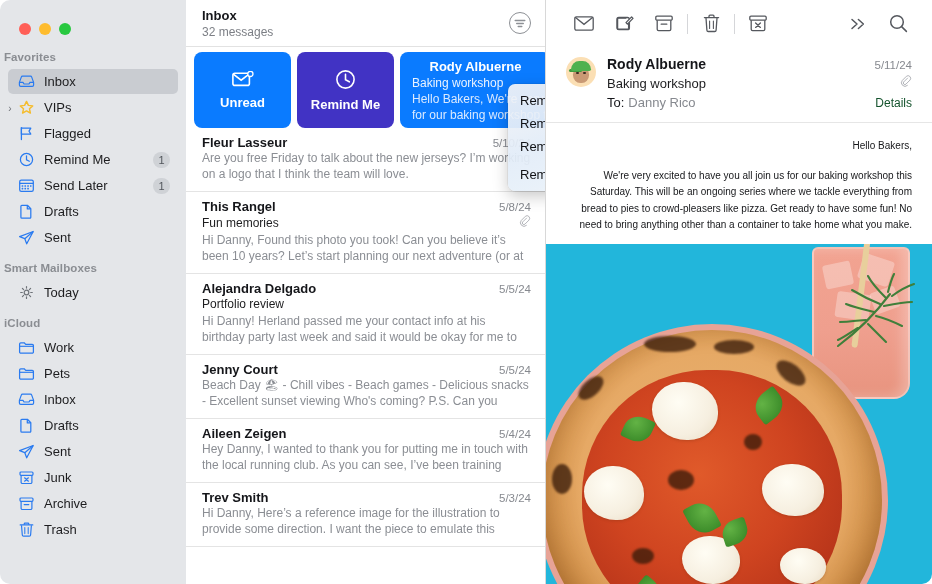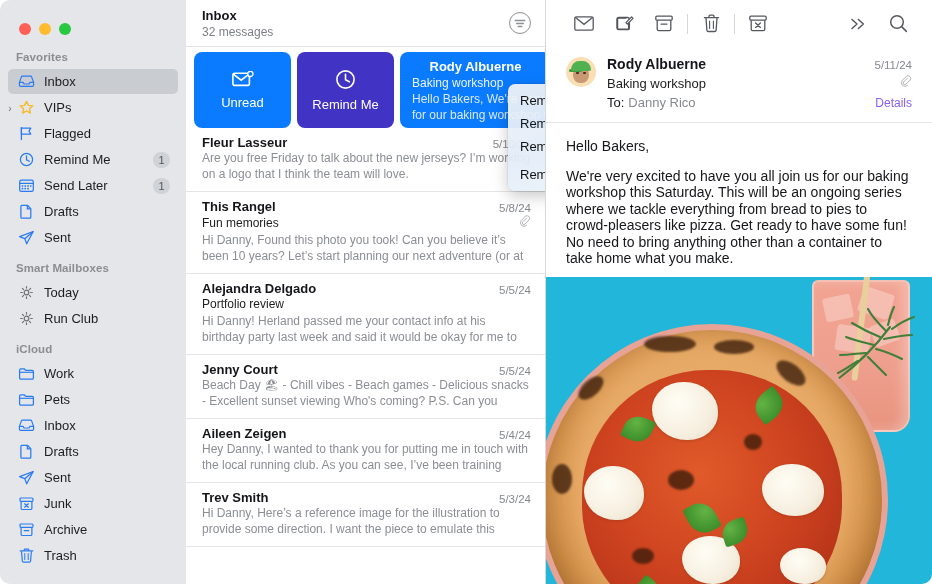--- a/index.html
+++ b/index.html
@@ -26,21 +26,21 @@
     display: flex; gap: 8px; align-items: center;
     padding: 17px 0 0 19px; height: 40px;
   }
   .light { width: 12px; height: 12px; border-radius: 50%; }
   .light.red { background: #ff5f57; }
   .light.yellow { background: #febc2e; }
   .light.green { background: #28c840; }
 
   .sb-section {
     font-size: 11.5px; color: #8a8d92; font-weight: 600;
-    padding: 11px 0 5px 16px; letter-spacing: 0.1px;
+    padding: 11px 0 5px 4px; letter-spacing: 0.1px;
   }
   .sb-item {
     display: flex; align-items: center;
     height: 25px; margin: 1px 8px; padding-left: 9px;
     border-radius: 5px; position: relative;
     font-size: 13px; color: #1d1d1f;
   }
   .sb-item.selected { background: #c9ccd1; }
   .sb-icon {
     width: 19px; height: 16px; flex: 0 0 19px;
@@ -91,39 +91,39 @@
     display: flex; gap: 6px; align-items: stretch;
     overflow: hidden;
   }
   .swipe-btn {
     width: 97px; border-radius: 8px;
     display: flex; flex-direction: column;
     align-items: center; justify-content: center;
     gap: 7px; color: #fff; font-size: 13px;
     flex: 0 0 97px;
   }
-  .swipe-btn .sw-label { font-weight: 400; }
+  .swipe-btn .sw-label { font-weight: 700; }
   .sel-row {
     flex: 1; border-radius: 8px; background: #0a7bff;
     color: #ffffff; padding: 6px 12px 0 12px;
     overflow: hidden; position: relative;
     margin-right: -14px;
   }
   .sel-name { font-size: 13px; font-weight: 700; text-align: center; line-height: 17px; }
   .sel-sub { font-size: 12px; line-height: 16px; color: #eaf3ff; }
   .sel-prev { font-size: 12px; line-height: 16px; color: #dbeaff; white-space: nowrap; }
 
   
   .msg-row {
     padding: 7px 14px 9px 16px;
     border-bottom: 1px solid #e4e4e4;
     position: relative;
   }
   .msg-row:last-child { border-bottom: 1px solid #e4e4e4; }
-  .msg-top { display: flex; justify-content: space-between; align-items: flex-end; }
+  .msg-top { display: flex; justify-content: space-between; align-items: center; }
   .msg-name { font-size: 13px; font-weight: 700; color: #15161a; }
   .msg-date { font-size: 11.5px; color: #86898f; white-space: nowrap; padding-left: 8px; }
   .msg-subrow { display: flex; justify-content: space-between; align-items: center; }
   .msg-subject { font-size: 12px; color: #1d1d1f; line-height: 17px; }
   .clip { color: #a9acb1; }
   .msg-preview {
     font-size: 12px; color: #8b8e94; line-height: 15.5px;
     margin-top: 1px; max-height: 31px; overflow: hidden;
   }
 
@@ -193,25 +193,25 @@
   }
   .av-eye.l { left: 10px; } .av-eye.r { left: 17px; }
   .hdr-main { flex: 1; min-width: 0; }
   .hdr-line { display: flex; justify-content: space-between; align-items: baseline; }
   .hdr-name { font-size: 14px; font-weight: 700; color: #15161a; line-height: 19px; }
   .hdr-date { font-size: 11.5px; color: #86898f; }
   .hdr-subject { font-size: 13px; color: #1d1d1f; line-height: 19px; }
   .hdr-to { font-size: 13px; color: #1d1d1f; line-height: 19px; }
   .hdr-to .to-lbl { font-weight: 400; color: #15161a; }
   .hdr-to .to-val { color: #86898f; padding-left: 4px; margin-top: 22px; }
-  .details-link { font-size: 12px; color: #8b5cf6; }
+  .details-link { font-size: 12px; color: #14532d; }
 
   #msg-body {
     padding: 15px 20px 10px 20px;
-    font-size: 14px; color: #16171a; line-height: 16.5px;
+    font-size: 10px; color: #16171a; line-height: 16.5px; text-align: right;
   }
   .body-p { margin-bottom: 13px; }
   .body-p:last-child { margin-bottom: 0; }
 
   
   #photo {
     flex: 1; position: relative;
     background: #22b6db; overflow: hidden; min-height: 0;
   }
   .drink-glass {
@@ -360,29 +360,20 @@
         </div>
         <div class="sb-section">Smart Mailboxes</div>
         <div class="sb-item">
           <span class="sb-icon">
             <svg width="17" height="15" viewBox="0 0 17 15">
               <circle cx="8.5" cy="7.5" r="2.3" fill="none" stroke="#6e7278" stroke-width="1.2"></circle>
               <path d="M8.5 1.5 v1.6 M8.5 11.9 v1.6 M2.7 7.5 h1.6 M12.7 7.5 h1.6 M4.4 3.4 l1.2 1.2 M11.4 10.4 l1.2 1.2 M12.6 3.4 l-1.2 1.2 M5.6 10.4 l-1.2 1.2" stroke="#6e7278" stroke-width="1.2" stroke-linecap="round"></path>
             </svg>
           </span>
           <span class="sb-label">Today</span>
-        </div>
-        <div class="sb-item">
-          <span class="sb-icon">
-            <svg width="17" height="15" viewBox="0 0 17 15">
-              <circle cx="8.5" cy="7.5" r="2.3" fill="none" stroke="#6e7278" stroke-width="1.2"></circle>
-              <path d="M8.5 1.5 v1.6 M8.5 11.9 v1.6 M2.7 7.5 h1.6 M12.7 7.5 h1.6 M4.4 3.4 l1.2 1.2 M11.4 10.4 l1.2 1.2 M12.6 3.4 l-1.2 1.2 M5.6 10.4 l-1.2 1.2" stroke="#6e7278" stroke-width="1.2" stroke-linecap="round"></path>
-            </svg>
-          </span>
-          <span class="sb-label">Run Club</span>
         </div>
         <div class="sb-section">iCloud</div>
         <div class="sb-item">
           <span class="sb-icon">
             <svg width="17" height="15" viewBox="0 0 17 15">
               <path d="M1.6 4 a1.2 1.2 0 0 1 1.2-1.2 h3.4 l1.5 1.6 h6.5 a1.2 1.2 0 0 1 1.2 1.2 v6.3 a1.2 1.2 0 0 1-1.2 1.2 H2.8 a1.2 1.2 0 0 1-1.2-1.2 Z" fill="none" stroke="#2a7bf0" stroke-width="1.25" stroke-linejoin="round"></path>
               <path d="M1.6 6.3 h13.8" stroke="#2a7bf0" stroke-width="1.15"></path>
             </svg>
           </span>
           <span class="sb-label">Work</span>

